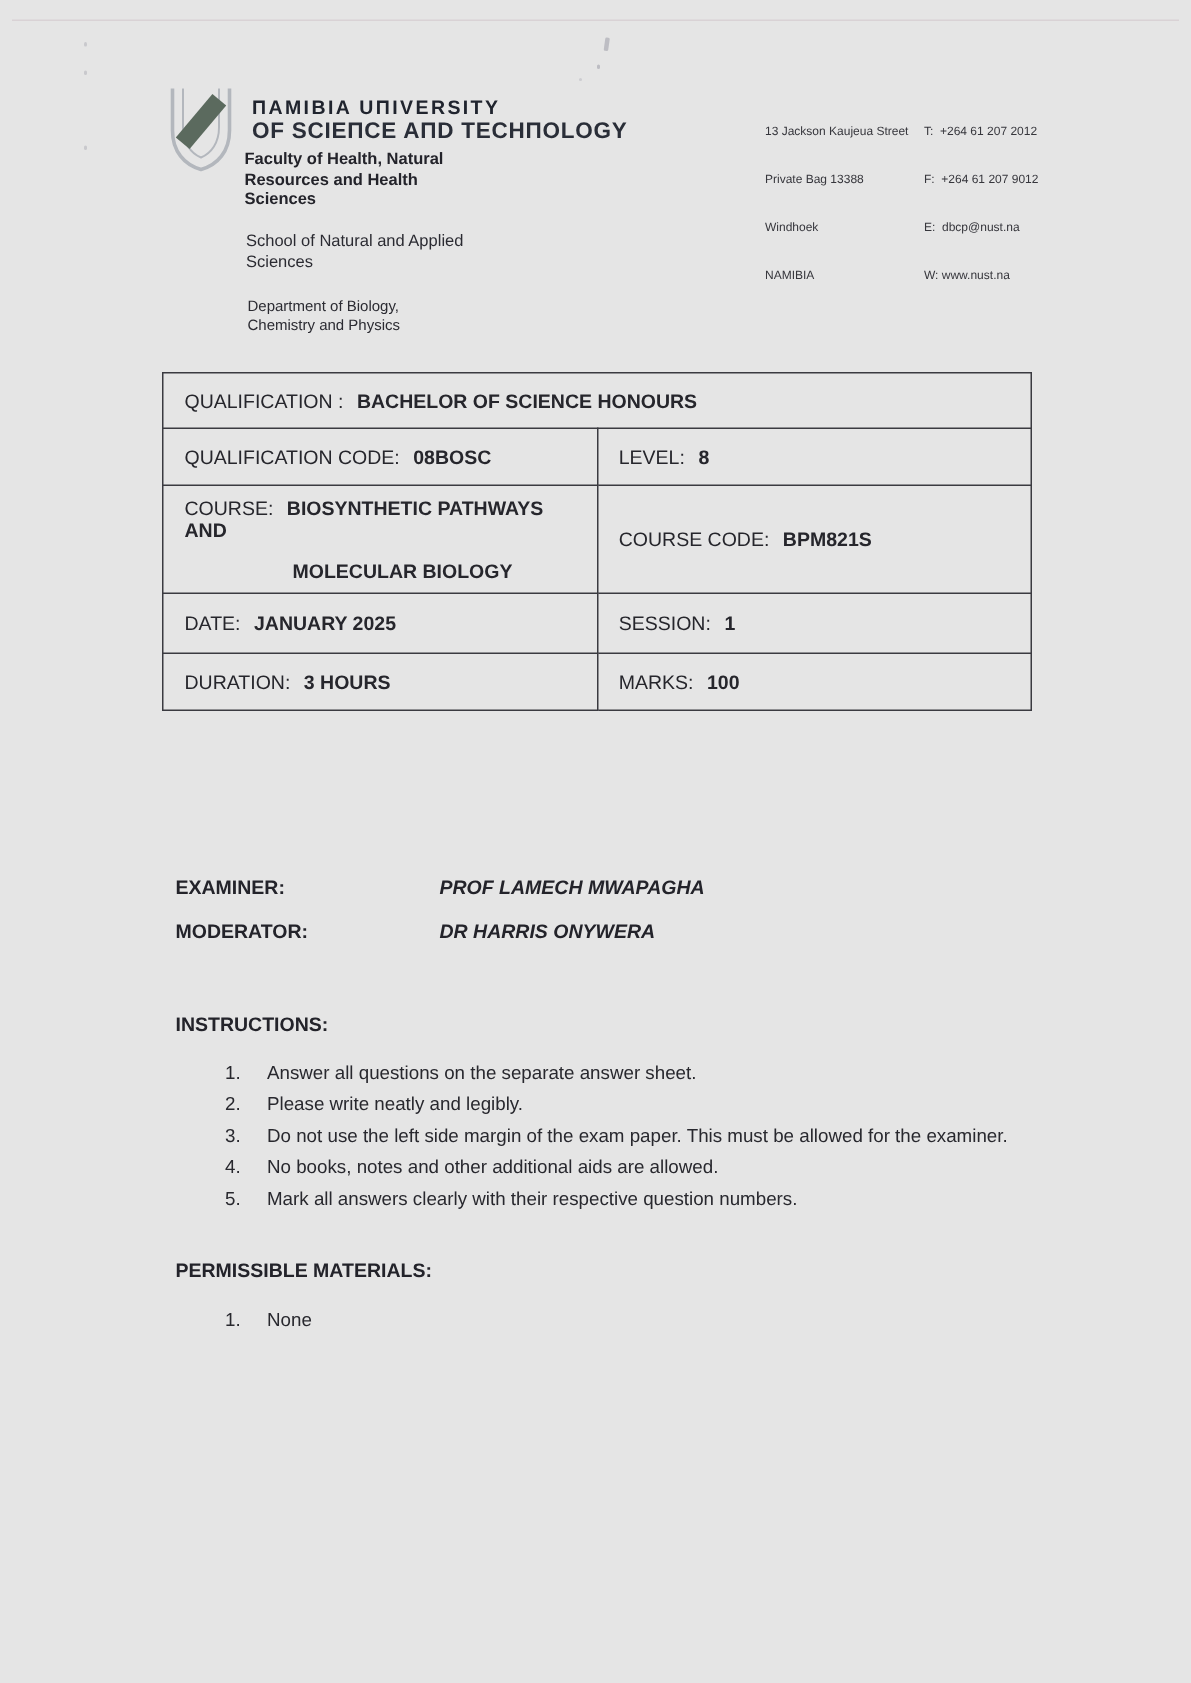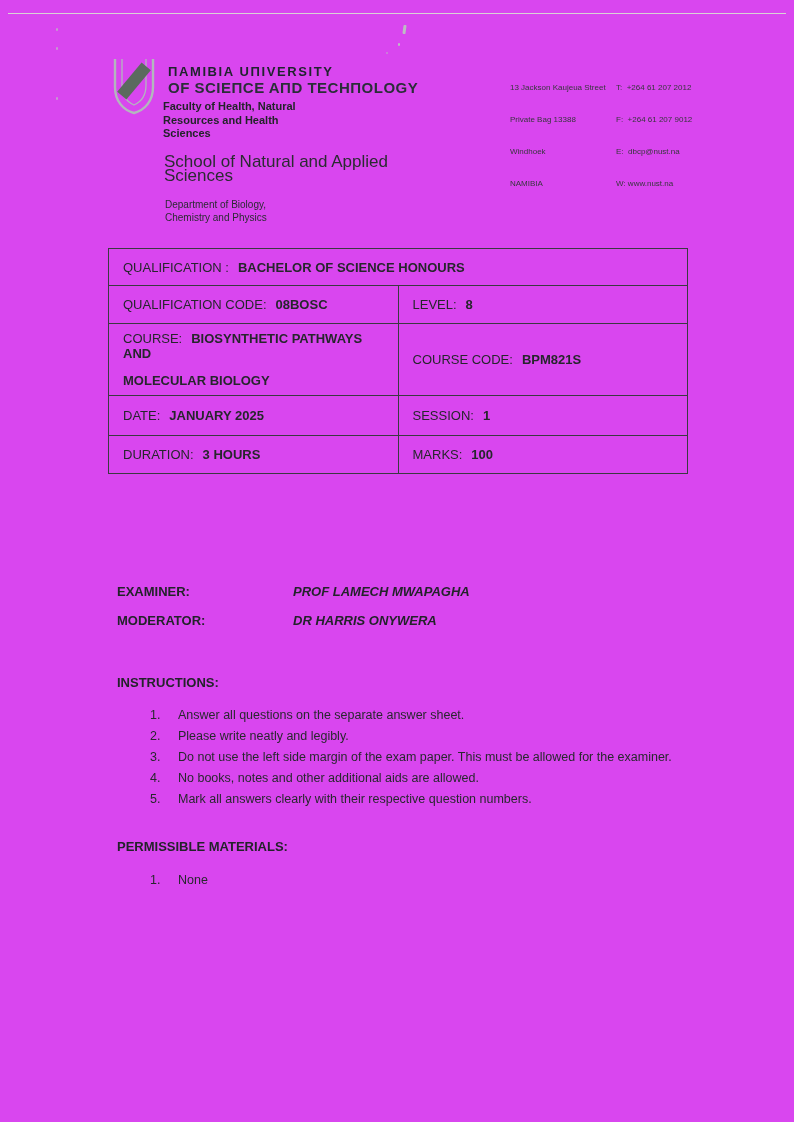--- a/index.html
+++ b/index.html
@@ -1,41 +1,41 @@
 <!DOCTYPE html>
 <html><head>
 <meta charset="utf-8">
 <style>
   html,body{margin:0;padding:0;background:#ffffff;}
-  #page{position:relative;width:794px;height:1122px;background:#d946ef;
+  #page{position:relative;width:794px;height:1122px;background:#e5e5e5;
         font-family:"Liberation Sans",sans-serif;color:#26262c;overflow:hidden;}
   .abs{position:absolute;}
 
   
   .scanline{left:8px;top:13px;width:778px;height:1px;background:#d9d2d5;}
   .speck{background:#bdbdc3;border-radius:1px;}
 
   
   .logo{left:112px;top:57px;width:44px;height:58px;}
   .brand1{left:168px;top:64px;font-size:13px;font-weight:700;letter-spacing:1.6px;color:#20242e;white-space:pre;}
   .brand2{left:168px;top:79px;font-size:15px;font-weight:700;letter-spacing:0.5px;color:#2a2e38;white-space:pre;}
   .faculty{left:163px;top:100px;font-size:11px;font-weight:700;line-height:13.5px;color:#23232a;}
-  .school{left:164px;top:155px;font-size:17px;font-weight:400;line-height:13.5px;color:#2b2b32;}
+  .school{left:164px;top:155px;font-size:11px;font-weight:400;line-height:13.5px;color:#2b2b32;}
   .dept{left:165px;top:199px;font-size:10px;font-weight:400;line-height:12.5px;color:#2b2b32;}
   .addr{left:510px;top:62px;font-size:8px;line-height:10.6px;color:#36363c;white-space:pre;}
   .tels{left:616px;top:62px;font-size:8px;line-height:10.6px;color:#36363c;white-space:pre;}
 
   
   table.info{position:absolute;left:108px;top:248px;width:580px;border-collapse:collapse;
              font-size:13px;color:#26262c;table-layout:fixed;}
   table.info td{border:1.6px solid #3a3a40;padding:0 6px 0 14px;vertical-align:middle;}
   td.colL{width:389px;} td.colR{width:191px;}
   .val{font-weight:700;margin-left:9px;}
   td.courseCell{vertical-align:top;padding-top:10px;}
-  .course-l2{margin-top:12px;font-weight:700;}
+  .course-l2{margin-left:72px;margin-top:12px;font-weight:700;}
 
   
   .exam-title{left:0;top:521px;width:794px;text-align:center;font-size:13.5px;font-weight:700;color:#23232a;}
   .p-label{font-weight:700;font-size:13px;color:#23232a;}
   .p-name{font-weight:700;font-style:italic;font-size:13px;color:#23232a;}
   .examiner-label{left:117px;top:584px;} .examiner-name{left:293px;top:584px;}
   .moderator-label{left:117px;top:613px;} .moderator-name{left:293px;top:613px;}
 
   
   .sec-h{font-size:13px;font-weight:700;color:#23232a;}

